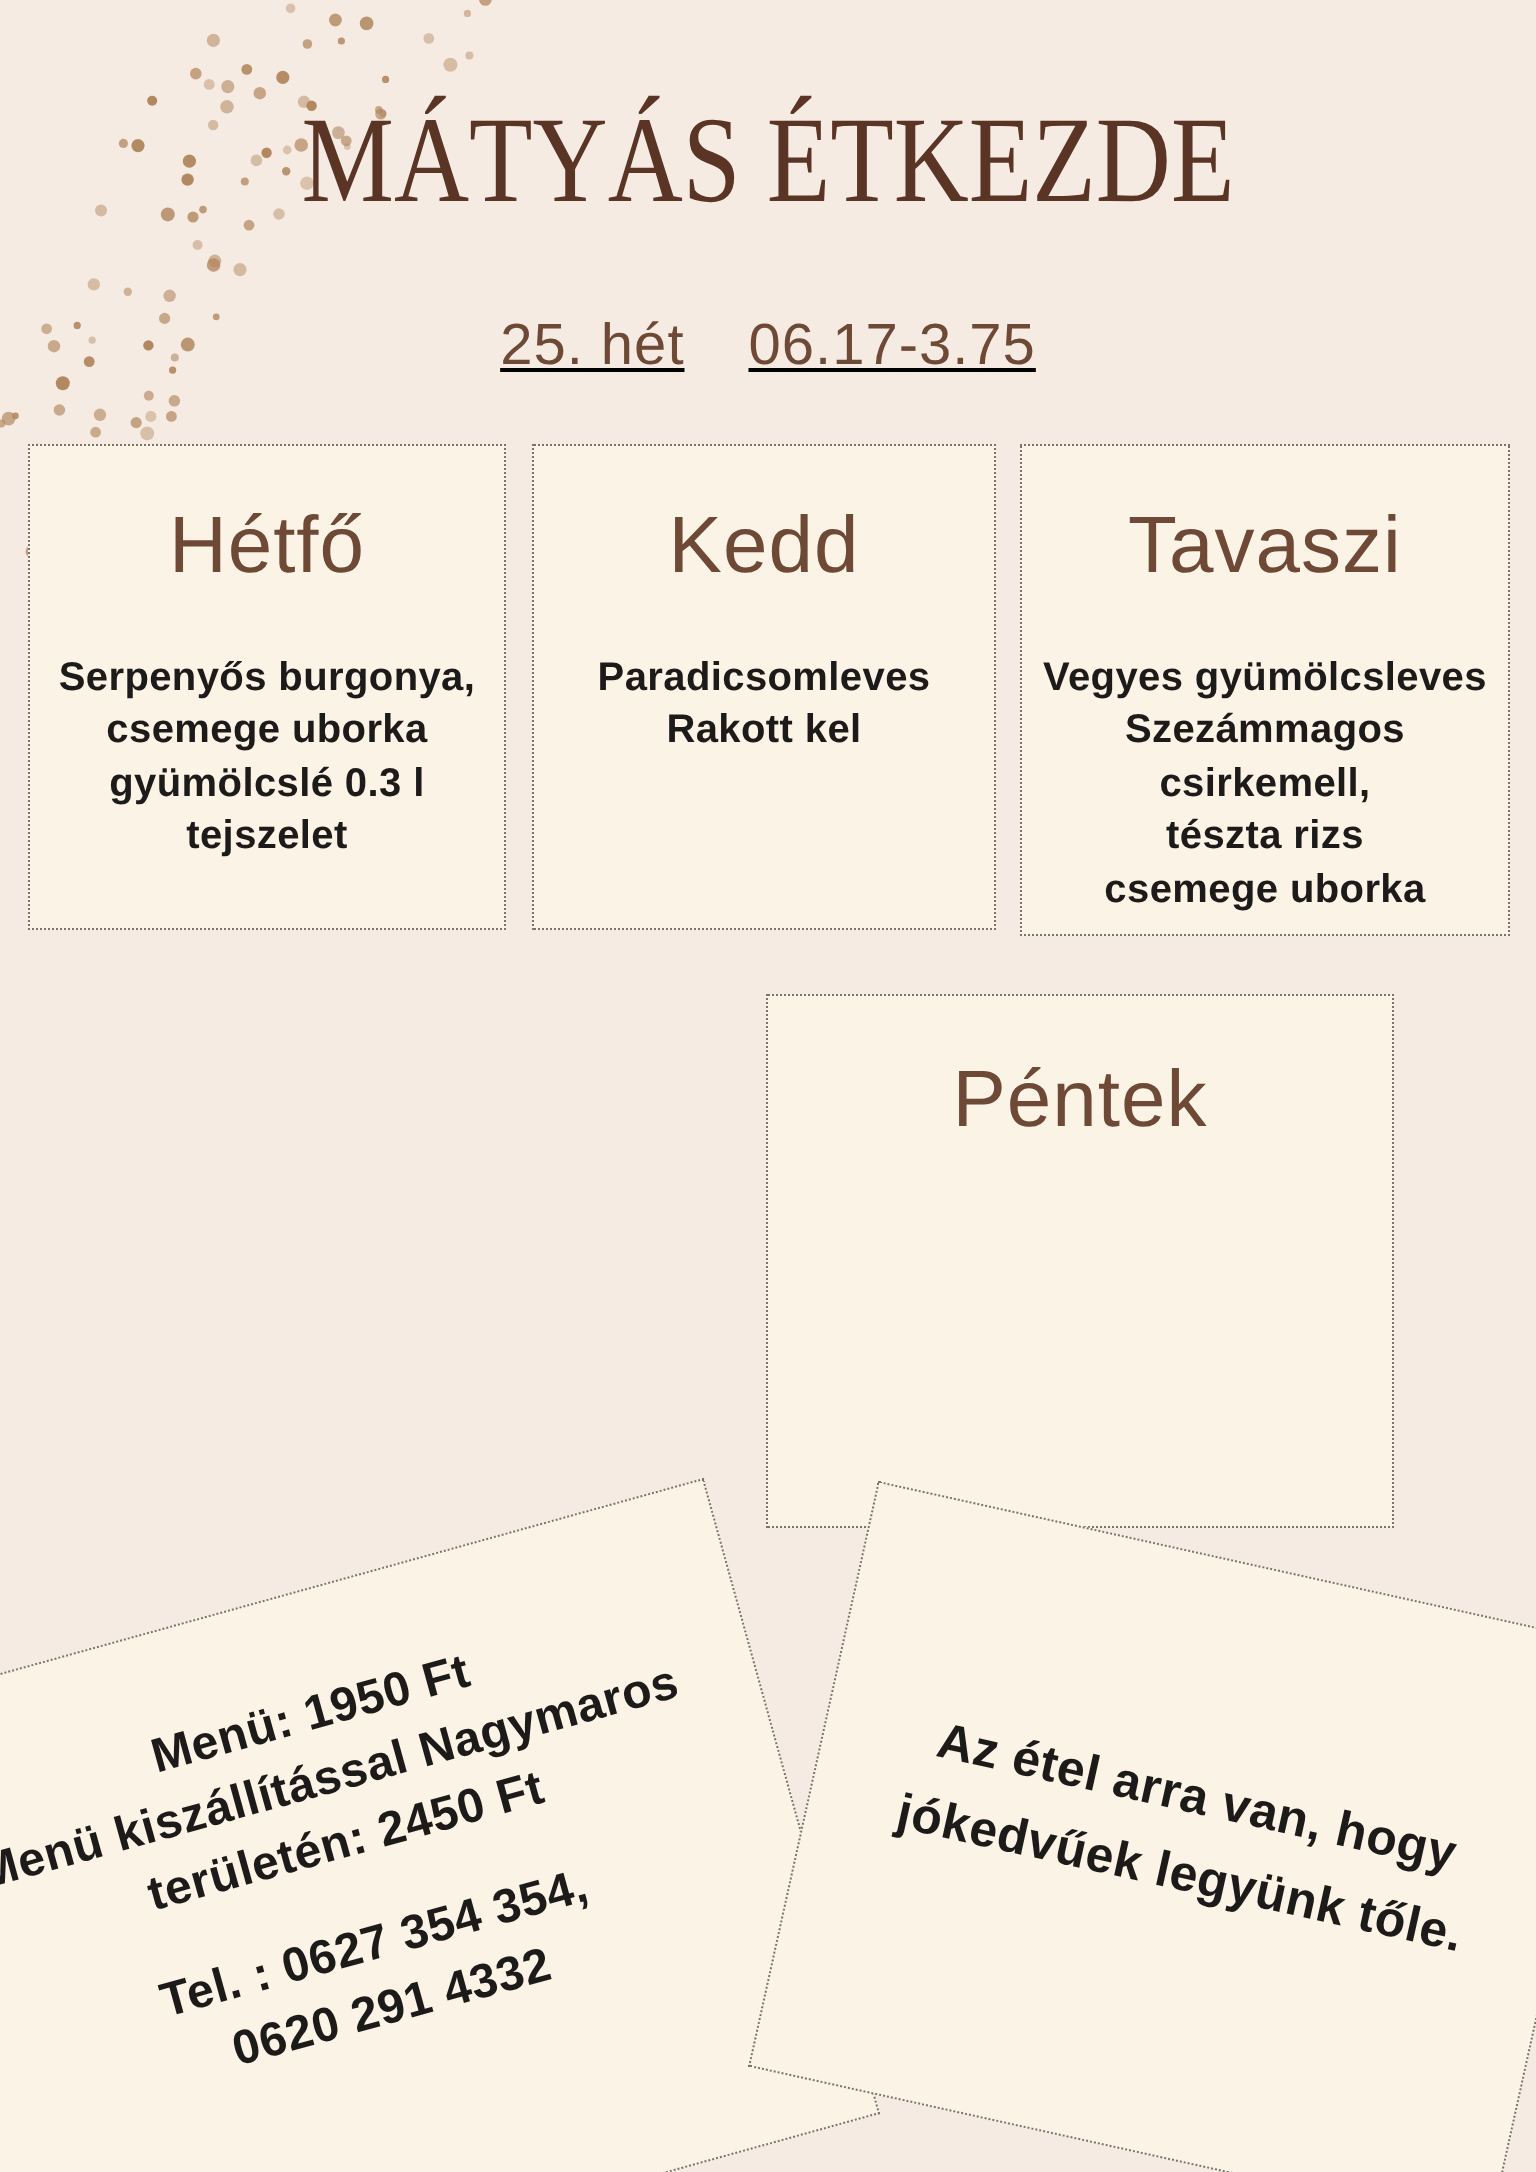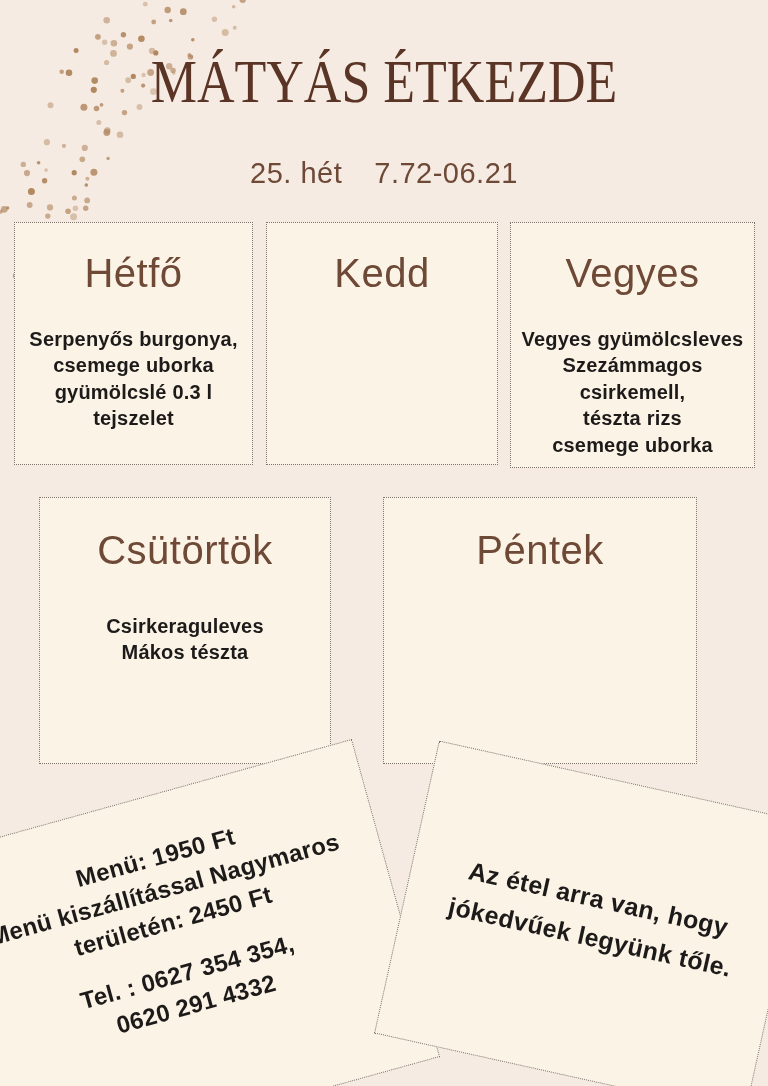--- a/index.html
+++ b/index.html
@@ -8,21 +8,21 @@
   }
   *{box-sizing:border-box; margin:0; padding:0;}
   html,body{background:#e9e2dc;}
   body{font-family:"Liberation Sans", sans-serif;}
   .page{
     position:relative; width:768px; height:1086px; margin:0 auto;
     background:var(--bg); overflow:hidden;
   }
   .dots-svg{position:absolute; left:0; top:0; width:768px; height:1086px; z-index:0; pointer-events:none;}
 
-  .header{position:absolute; left:0; top:0; width:768px; text-align:center; z-index:1;}
+  .header{position:absolute; left:0; top:0; width:768px; text-align:center; z-index:1;text-decoration:underline;}
   .title{
     margin-top:50px; font-family:"Liberation Serif", serif; font-weight:400;
     font-size:52px; color:var(--title); letter-spacing:0px; line-height:1.05;
     display:inline-block; transform:scaleY(1.18); transform-origin:center top;
   }
   .subline{
     margin-top:52px; display:flex; justify-content:center; gap:32px;
     font-size:29px; color:var(--brown); letter-spacing:0.5px;
   }
 
@@ -174,50 +174,47 @@
       <circle cx="48.2" cy="297.4" r="3.2" fill="#b1875f" opacity="0.51"></circle>
       <circle cx="4.3" cy="209.3" r="3.4" fill="#b1875f" opacity="0.69"></circle>
       <circle cx="167.7" cy="10.0" r="3.2" fill="#b1875f" opacity="0.80"></circle>
       <circle cx="152.0" cy="50.9" r="3.1" fill="#b1875f" opacity="0.49"></circle>
     </svg>
 
   <div class="header">
     <h1 class="title">MÁTYÁS ÉTKEZDE</h1>
     <div class="subline">
       <span>25. hét</span>
-      <span>7.72-06.21</span>
+      <span>06.17-3.75</span>
     </div>
   </div>
 
   <section class="card row1 card-mon">
     <h2 class="day-name">Hétfő</h2>
     <p class="menu">Serpenyős burgonya,
 csemege uborka
 gyümölcslé 0.3 l
 tejszelet</p>
   </section>
 
   <section class="card row1 card-tue">
     <h2 class="day-name">Kedd</h2>
+    <p class="menu">Paradicsomleves
+Rakott kel</p>
   </section>
 
   <section class="card row1 card-wed">
-    <h2 class="day-name">Vegyes</h2>
+    <h2 class="day-name">Tavaszi</h2>
     <p class="menu">Vegyes gyümölcsleves
 Szezámmagos
 csirkemell,
 tészta rizs
 csemege uborka</p>
   </section>
 
-  <section class="card row2 card-thu">
-    <h2 class="day-name">Csütörtök</h2>
-    <p class="menu">Csirkeraguleves
-Mákos tészta</p>
-  </section>
 
   <section class="card row2 card-fri">
     <h2 class="day-name">Péntek</h2>
   </section>
 
   <aside class="note note-left">
     <p class="note-text">Menü: 1950 Ft
 Menü kiszállítással Nagymaros
 területén: 2450 Ft</p>
     <p class="note-text phone">Tel. : 0627 354 354,

